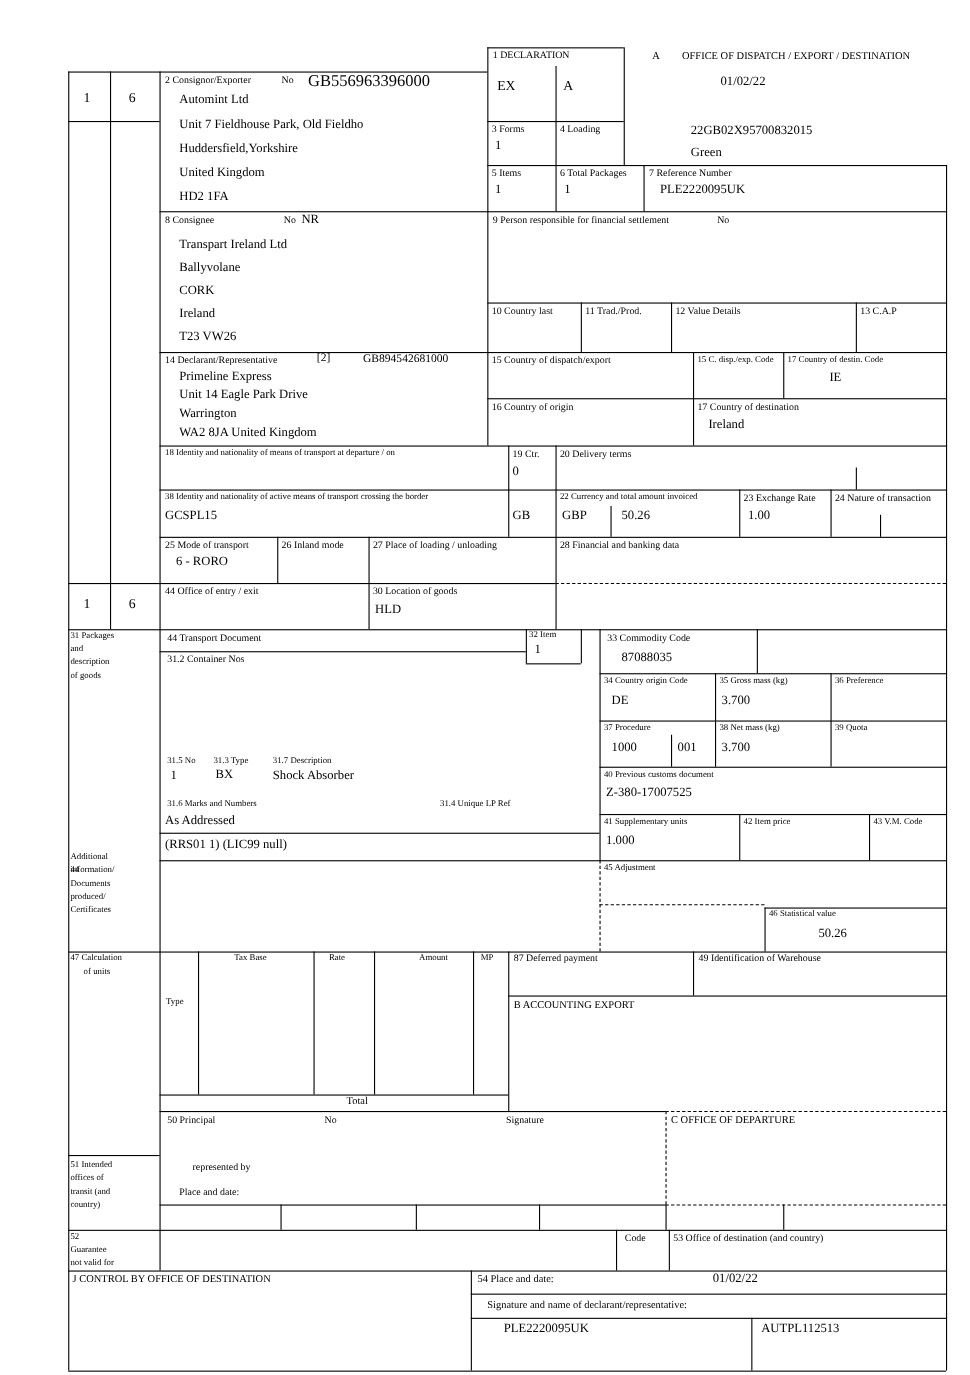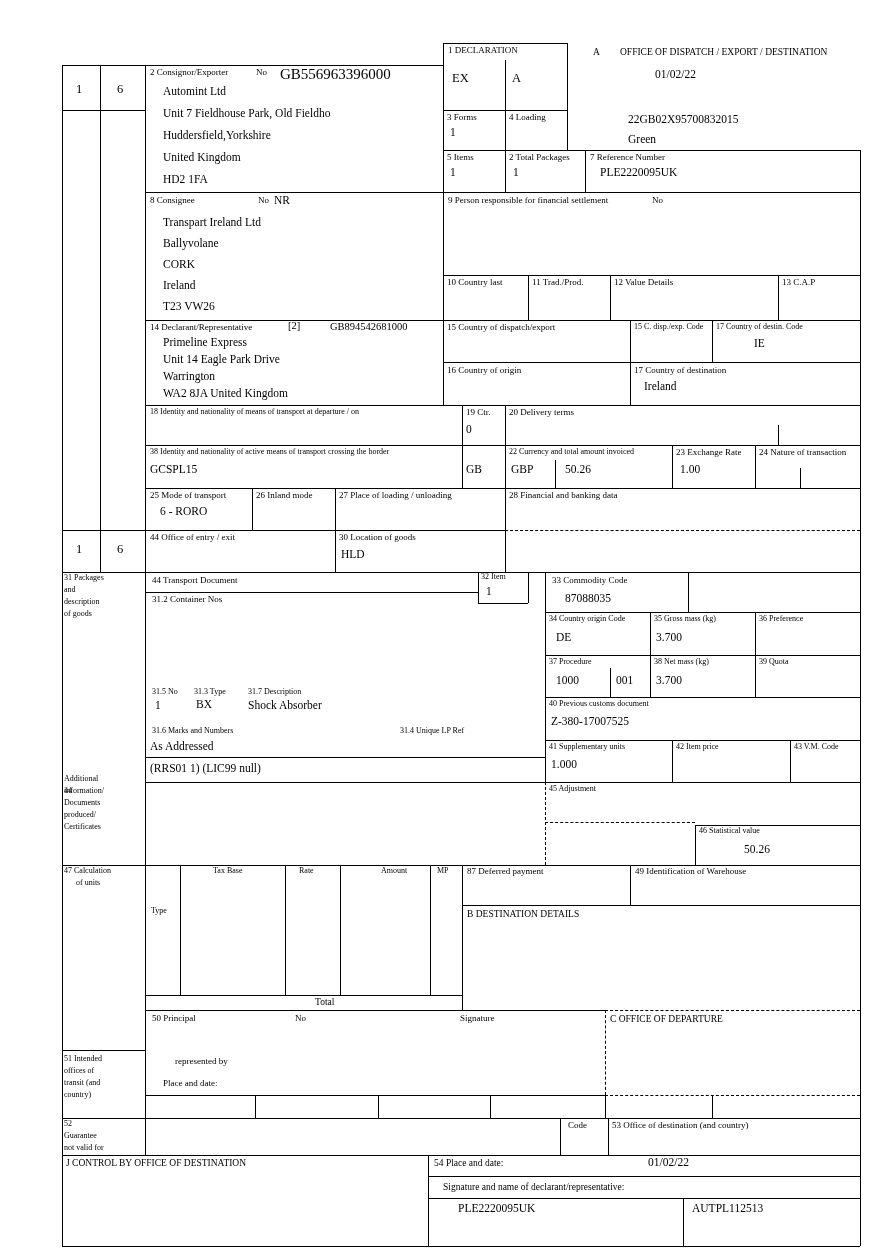--- a/index.html
+++ b/index.html
@@ -45,21 +45,21 @@
   <span class="val" style="left:163px;top:107px">Unit 7 Fieldhouse Park, Old Fieldho</span>
   <span class="val" style="left:163px;top:129px">Huddersfield,Yorkshire</span>
   <span class="val" style="left:163px;top:151px">United Kingdom</span>
   <span class="val" style="left:163px;top:173px">HD2 1FA</span>
 
   <span class="lab" style="left:447px;top:113px">3 Forms</span>
   <span class="val" style="left:450px;top:126px">1</span>
   <span class="lab" style="left:509px;top:113px">4 Loading</span>
   <span class="lab" style="left:447px;top:153px">5 Items</span>
   <span class="val" style="left:450px;top:166px">1</span>
-  <span class="lab" style="left:509px;top:153px">2 Total Packages</span>
+  <span class="lab" style="left:509px;top:153px">6 Total Packages</span>
   <span class="val" style="left:513px;top:166px">1</span>
   <span class="lab" style="left:590px;top:153px">7 Reference Number</span>
   <span class="val" style="left:600px;top:166px">PLE2220095UK</span>
 
   <span class="lab" style="left:150px;top:196px">8 Consignee</span>
   <span class="lab" style="left:258px;top:196px">No</span>
   <span class="val" style="left:274px;top:194px">NR</span>
   <span class="val" style="left:163px;top:216px">Transpart Ireland Ltd</span>
   <span class="val" style="left:163px;top:237px">Ballyvolane</span>
   <span class="val" style="left:163px;top:258px">CORK</span>
@@ -175,21 +175,21 @@
   <span class="lab sm" style="left:76px;top:879px">of units</span>
   <span class="lab sm" style="left:151px;top:907px">Type</span>
   <span class="lab sm" style="left:213px;top:867px">Tax Base</span>
   <span class="lab sm" style="left:299px;top:867px">Rate</span>
   <span class="lab sm" style="left:381px;top:867px">Amount</span>
   <span class="lab sm" style="left:437px;top:867px">MP</span>
   <span class="lab md" style="left:315px;top:997px">Total</span>
 
   <span class="lab" style="left:467px;top:867px">87 Deferred payment</span>
   <span class="lab" style="left:635px;top:867px">49 Identification of Warehouse</span>
-  <span class="lab md" style="left:467px;top:909px">B DESTINATION DETAILS</span>
+  <span class="lab md" style="left:467px;top:909px">B ACCOUNTING EXPORT</span>
 
   <span class="lab" style="left:152px;top:1014px">50 Principal</span>
   <span class="lab" style="left:295px;top:1014px">No</span>
   <span class="lab" style="left:460px;top:1014px">Signature</span>
   <span class="lab md" style="left:610px;top:1014px">C OFFICE OF DEPARTURE</span>
 
   <span class="lab sm" style="left:64px;top:1055px">51 Intended</span>
   <span class="lab sm" style="left:64px;top:1067px">offices of</span>
   <span class="lab sm" style="left:64px;top:1079px">transit (and</span>
   <span class="lab sm" style="left:64px;top:1091px">country)</span>

